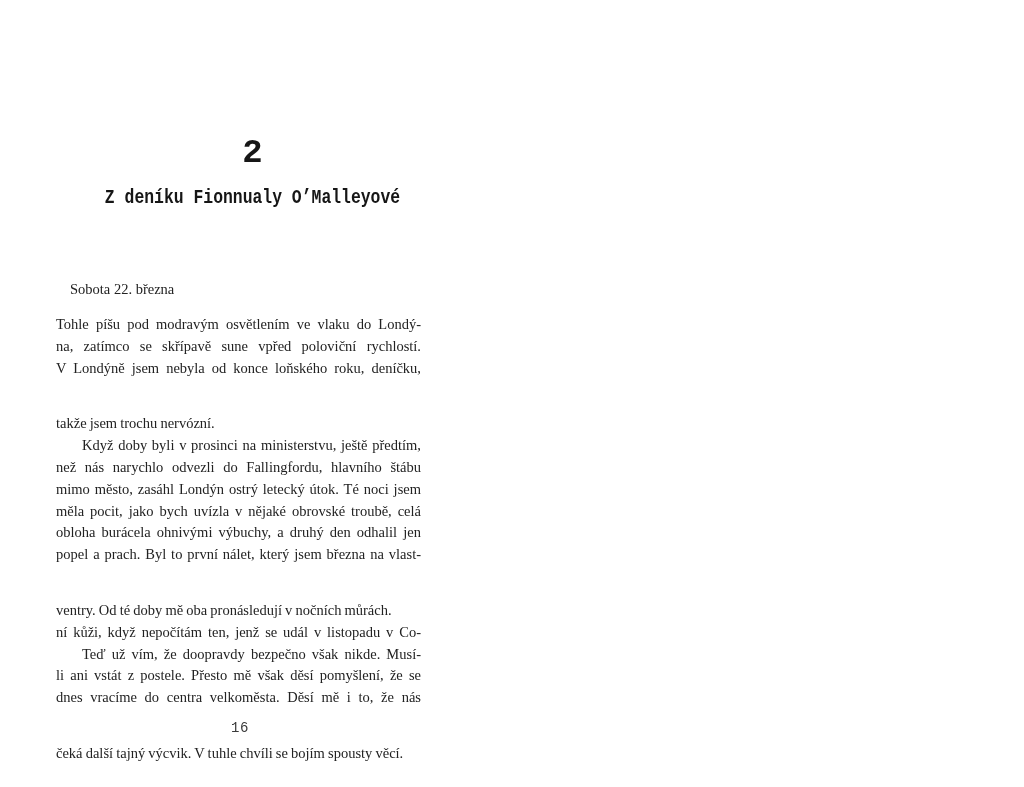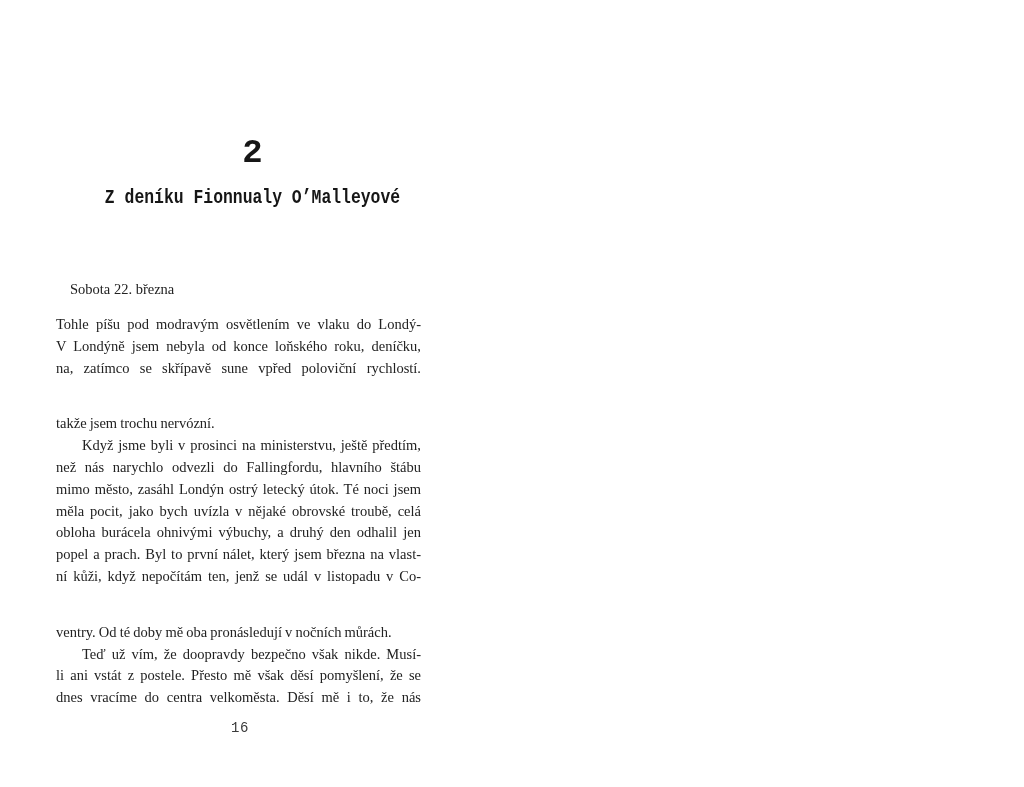--- a/index.html
+++ b/index.html
@@ -69,38 +69,39 @@
 
 <div class="spread">
 
   <div class="page left">
     <div class="chapter-number">2</div>
     <div class="chapter-title">Z deníku Fionnualy O’Malleyové</div>
     <div class="date-heading">Sobota 22. března</div>
     <div class="body-text left-col">
         <div class="para">
           <div class="line">Tohle píšu pod modravým osvětlením ve vlaku do Londý-</div>
+          <div class="line">na, zatímco se skřípavě sune vpřed poloviční rychlostí.</div>
           <div class="line">V Londýně jsem nebyla od konce loňského roku, deníčku,</div>
-          <div class="line">na, zatímco se skřípavě sune vpřed poloviční rychlostí.</div>
           <div class="line last">takže jsem trochu nervózní.</div>
         </div>
         <div class="para">
-          <div class="line indent">Když jsme byli v prosinci na ministerstvu, ještě předtím,</div>
+          <div class="line indent">Když doby byli v prosinci na ministerstvu, ještě předtím,</div>
           <div class="line">než nás narychlo odvezli do Fallingfordu, hlavního štábu</div>
           <div class="line">mimo město, zasáhl Londýn ostrý letecký útok. Té noci jsem</div>
           <div class="line">měla pocit, jako bych uvízla v nějaké obrovské troubě, celá</div>
           <div class="line">obloha burácela ohnivými výbuchy, a druhý den odhalil jen</div>
           <div class="line">popel a prach. Byl to první nálet, který jsem března na vlast-</div>
+          <div class="line last">ventry. Od té doby mě oba pronásledují v nočních můrách.</div>
           <div class="line">ní kůži, když nepočítám ten, jenž se udál v listopadu v Co-</div>
-          <div class="line last">ventry. Od té doby mě oba pronásledují v nočních můrách.</div>
         </div>
         <div class="para">
           <div class="line indent">Teď už vím, že doopravdy bezpečno však nikde. Musí-</div>
           <div class="line">li ani vstát z postele. Přesto mě však děsí pomyšlení, že se</div>
           <div class="line">dnes vracíme do centra velkoměsta. Děsí mě i to, že nás</div>
+          <div class="line last">čeká další tajný výcvik. V tuhle chvíli se bojím spousty věcí.</div>
         </div>
       </div>
     <div class="folio left">16</div>
   </div>
 
   <div class="page right">
     
     
   </div>
 

